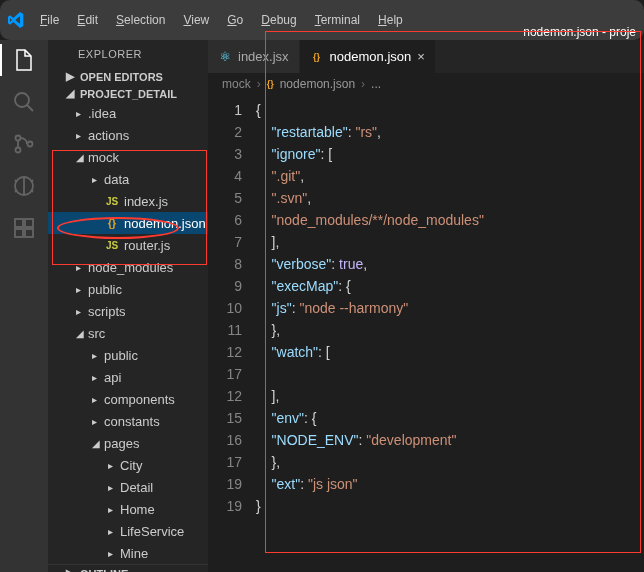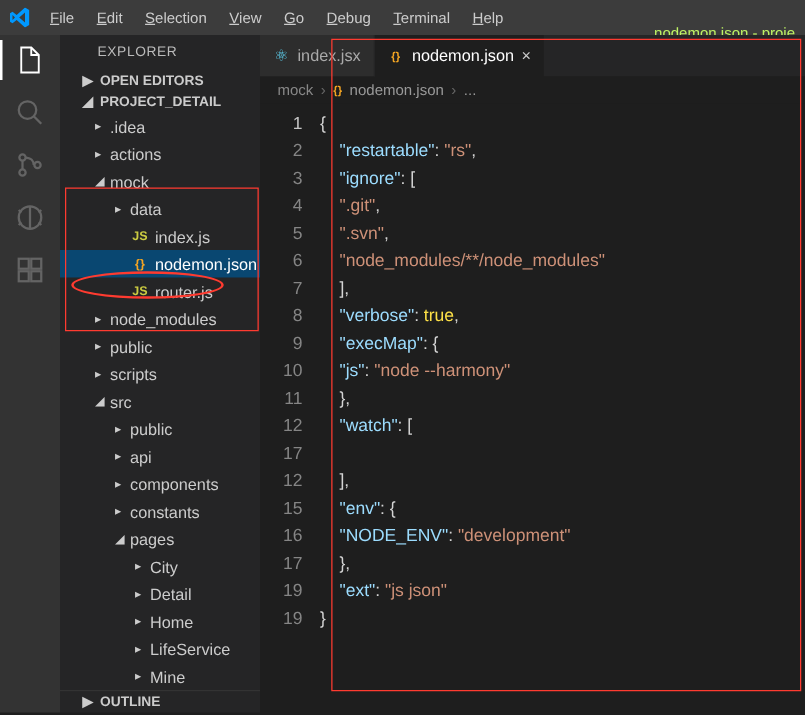--- a/index.html
+++ b/index.html
@@ -1,24 +1,24 @@
 <!DOCTYPE html>
 <html><head>
 <meta charset="utf-8">
 <style>
   * { margin: 0; padding: 0; box-sizing: border-box; font-family: "Segoe UI", Arial, sans-serif; }
   body { background: #1e1e1e; color: #ccc; font-size: 13px; width: 644px; height: 572px; overflow: hidden; position: relative; }
   
   
-  .titlebar { height: 28px; background: #3c3c3c; display: flex; align-items: center; padding: 0 8px; }
+  .titlebar { height: 40px; background: #3c3c3c; display: flex; align-items: center; padding: 0 8px; border-radius: 10px; }
   .titlebar .logo { width: 16px; height: 16px; margin-right: 8px; display:flex; align-items:center; justify-content:center; }
   .menu { display: flex; gap: 2px; }
   .menu-item { padding: 4px 8px; color: #ccc; cursor: pointer; font-size: 12px; }
   .menu-item u { text-decoration: underline; }
-  .title-right { margin-left: auto; color: #bef264; font-size: 12px; white-space:nowrap; overflow:hidden;margin-top:24px; }
+  .title-right { margin-left: auto; color: #ffffff; font-size: 12px; white-space:nowrap; overflow:hidden;margin-top:24px; }
   
   
   .main { display: flex; height: calc(100% - 30px); }
   
   
   .activitybar { width: 48px; background: #333; display: flex; flex-direction: column; align-items: center; padding-top: 8px; gap: 18px; }
   .act-icon { width: 24px; height: 24px; display:flex; align-items:center; justify-content:center; cursor: pointer; opacity: 0.6; }
   .act-icon.active { opacity: 1; position: relative; }
   .act-icon.active::before { content:""; position:absolute; left:-12px; top:-4px; bottom:-4px; width:2px; background:#fff; }
   
@@ -51,21 +51,21 @@
   
   .editor { flex:1; display:flex; overflow:hidden; font-family: Consolas, "Courier New", monospace; font-size:14px; }
   .gutter { width:48px; text-align:right; padding:4px 14px 0 0; color:#858585; line-height:22px; }
   .gutter .ln { height:22px; }
   .gutter .cur { color:#c6c6c6; }
   .code { flex:1; padding:4px 0 0 0; line-height:22px; color:#d4d4d4; white-space:pre; overflow:hidden; }
   .cl { height:22px; }
   .p { color:#d4d4d4; } 
   .k { color:#9cdcfe; } 
   .s { color:#ce9178; } 
-  .b { color:#fde047; } 
+  .b { color:#c4b5fd; } 
   
   
   .anno { position:absolute; border:1px solid #ff3b30; pointer-events:none; }
   .anno-oval { position:absolute; border:2px solid #ff3b30; border-radius:50%; pointer-events:none; }
 </style>
 </head>
 <body>
 
 <div class="titlebar">
   <span class="logo">

